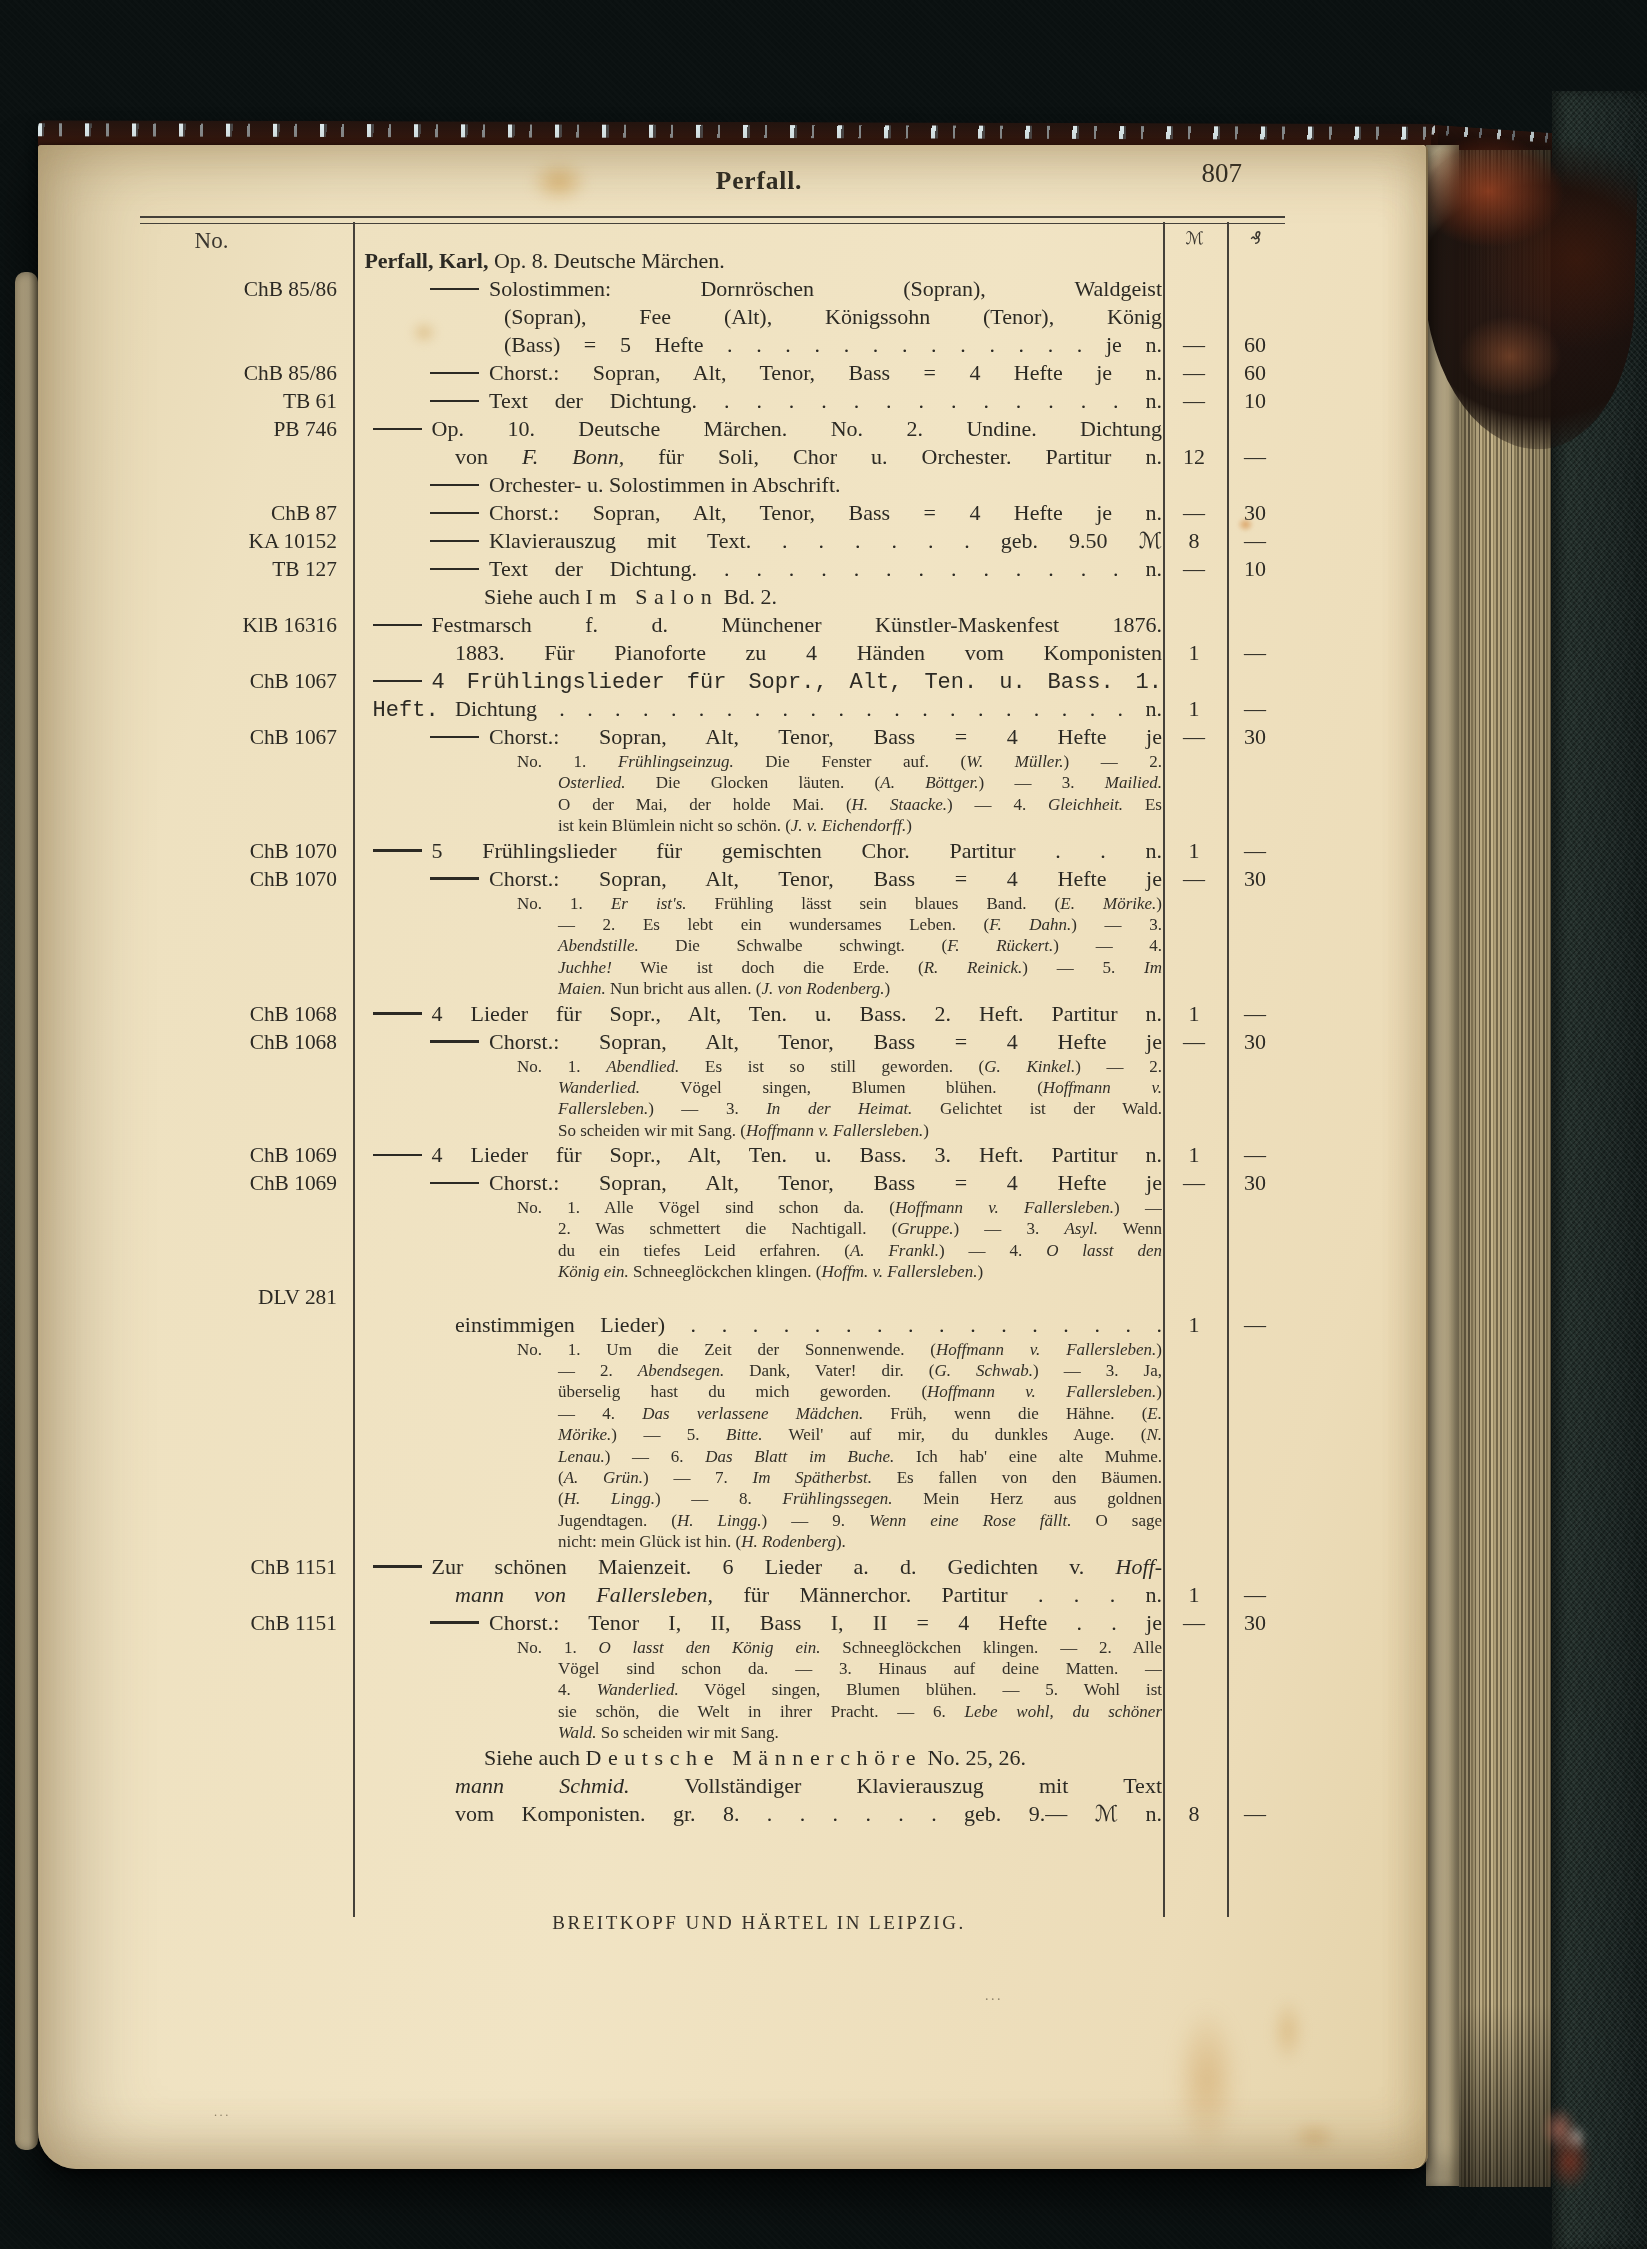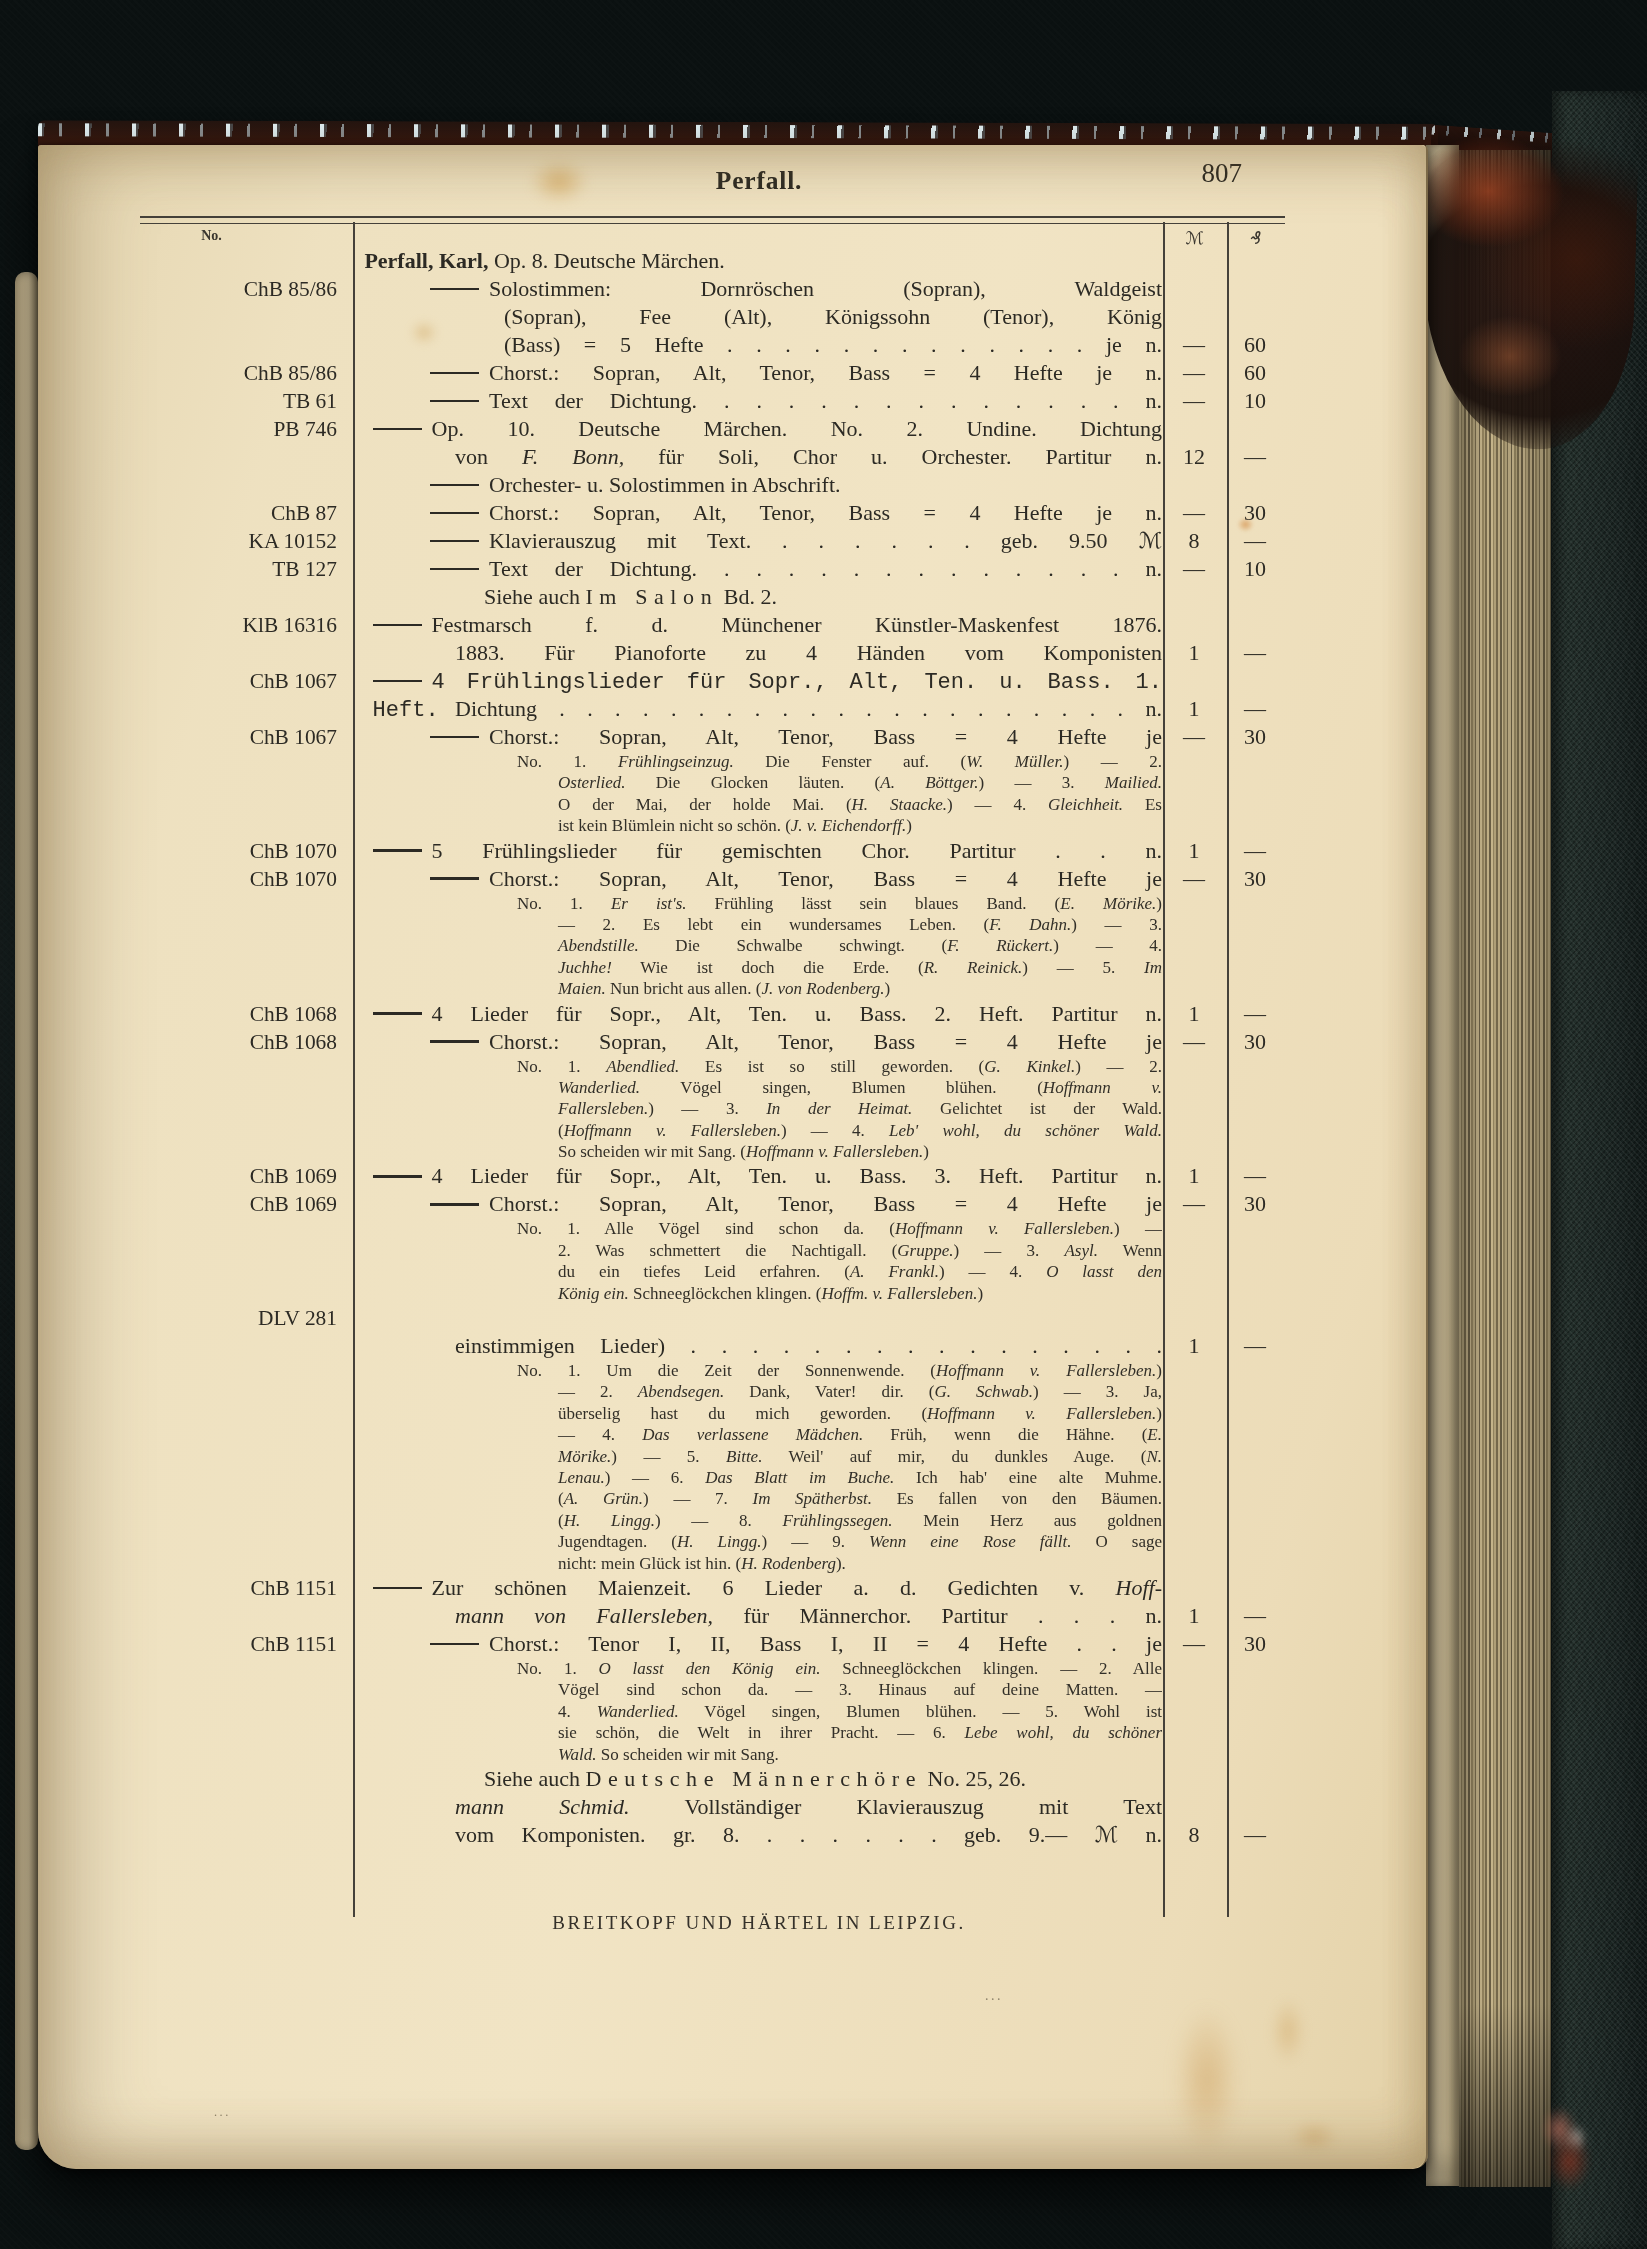--- a/index.html
+++ b/index.html
@@ -69,21 +69,21 @@
       inset 0 -28px 45px rgba(135,105,58,.20);}
 
   .page-title{position:absolute;left:316px;width:810px;top:20.6px;text-align:center;
     font-size:25.5px;font-weight:700;letter-spacing:0.8px;color:#2b2923;}
   .page-number{position:absolute;left:1095px;width:109px;top:13px;text-align:right;
     font-size:27px;color:#2b2923;}
 
   .double-rule{position:absolute;left:102px;top:71px;width:1145px;height:2.5px;
     border-top:2.5px solid #45413a;border-bottom:1.6px solid #45413a;padding-bottom:2.5px;box-sizing:content-box;background:transparent;}
   .col-head{position:absolute;top:83px;font-size:17.3px;color:#3a362f;}
-  .col-head.no{left:124px;width:99px;text-align:center;font-size:14px;font-weight:bold;}
+  .col-head.no{left:124px;width:99px;text-align:center;font-size:23px;}
   .col-head.mark{left:1125px;width:64px;text-align:center;font-style:italic;font-family:"DejaVu Serif","DejaVu Sans",serif;}
   .col-head.pf{left:1189px;width:58px;text-align:center;font-style:italic;font-family:"DejaVu Serif","DejaVu Sans",serif;}
 
   .vrule{position:absolute;top:77px;width:1.6px;height:1695px;background:#45413a;}
   .vrule.r1{left:315px;}
   .vrule.r2{left:1125px;}
   .vrule.r3{left:1189px;}
 
   .tbody{position:absolute;left:102px;top:102px;width:1145px;}
   .row{display:flex;align-items:baseline;}
@@ -350,26 +350,20 @@
           <div class="cell-pf"></div>
         </div>
         <div class="row note">
           <div class="cell-no"></div>
           <div class="cell-text fill" style="padding-left: 206px;"><span class="it">Fallersleben.</span><span>) — 3. </span><span class="it">In der Heimat.</span><span> Gelichtet ist der Wald.</span></div>
           <div class="cell-m"></div>
           <div class="cell-pf"></div>
         </div>
         <div class="row note">
           <div class="cell-no"></div>
-          <div class="cell-text fill" style="padding-left: 206px;"><span>(</span><span class="it">Hoffmann v. Fallersleben.</span><span>) — 4. </span><span class="it">Leb' wohl, du schöner Wald.</span></div>
-          <div class="cell-m"></div>
-          <div class="cell-pf"></div>
-        </div>
-        <div class="row note">
-          <div class="cell-no"></div>
           <div class="cell-text" style="padding-left: 206px;"><span>So scheiden wir mit Sang. (</span><span class="it">Hoffmann v. Fallersleben.</span><span>)</span></div>
           <div class="cell-m"></div>
           <div class="cell-pf"></div>
         </div>
         <div class="row main">
           <div class="cell-no">ChB 1069</div>
           <div class="cell-text fill" style="padding-left: 20.6px;"><span class="dash"></span><span>4 Lieder für Sopr., Alt, Ten. u. Bass. 3. Heft. Partitur n.</span></div>
           <div class="cell-m">1</div>
           <div class="cell-pf">—</div>
         </div>

